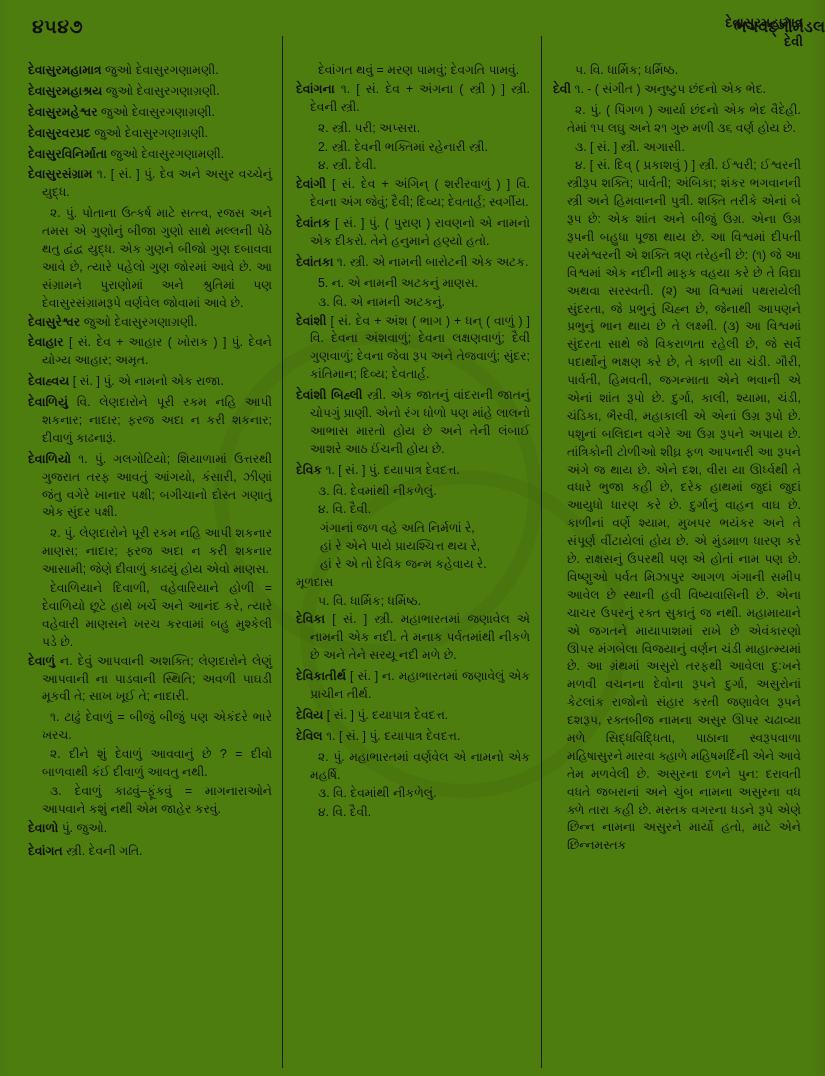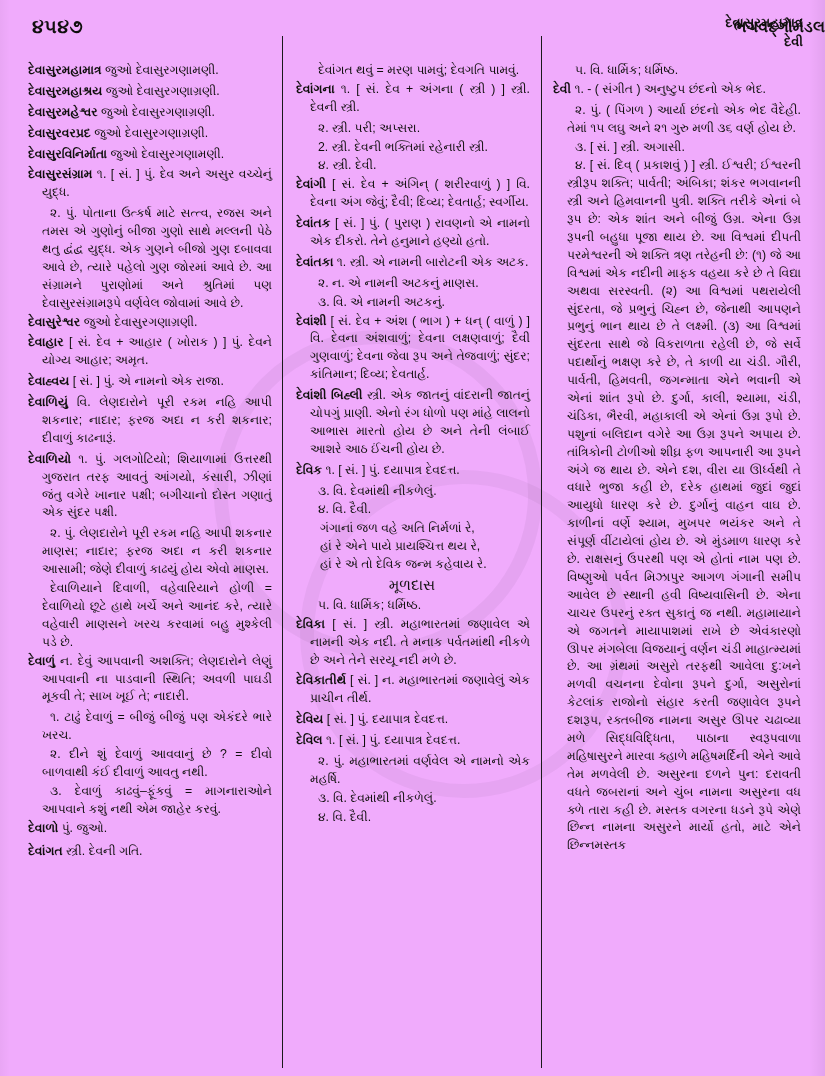--- a/index.html
+++ b/index.html
@@ -7,21 +7,21 @@
     width:825px;height:1076px;
     font-family:"Liberation Sans","DejaVu Sans",sans-serif;
     color:#100f0d;
     position:relative;
     overflow:hidden;
   }
 
   
   #page{
     position:absolute;inset:0;
-    background:#f0abfc;
+    background:#4d7c0f;
   }
   .watermark{
     position:absolute;
     pointer-events:none;
     border-radius:50%;
     border:14px solid rgba(0,0,0,0.045);
     z-index:0;
   }
   .wm1{left:214px;top:330px;width:300px;height:300px;}
   .wm2{left:300px;top:470px;width:300px;height:300px;border-color:rgba(0,0,0,0.04);}
@@ -95,23 +95,23 @@
     text-indent:8px;
   }
   .hw{font-weight:bold;}
   .verse{
     padding-left:24px;
     text-indent:0;
     margin:0;
     text-align:left;
   }
   .attrib{
-    text-align:center;
+    text-align:left;
     margin:0 2px 1px 0;
-    font-size:15px;
+    font-size:12px;
   }
   .gap-sm{height:2px;}
 </style>
 </head>
 <body>
 
 <div id="page">
 
   <div class="scan-edge-l"></div>
   <div class="scan-edge"></div>
@@ -173,21 +173,21 @@
       <div class="gap-sm"></div>
       <p class="sense">૨. સ્ત્રી. પરી; અપ્સરા.</p>
       <p class="sense">2. સ્ત્રી. દેવની ભક્તિમાં રહેનારી સ્ત્રી.</p>
       <p class="sense">૪. સ્ત્રી. દેવી.</p>
       <p class="he"><span class="hw">દેવાંગી</span> [ સં. દેવ + અંગિન્ ( શરીરવાળું ) ] વિ. દેવના અંગ જેવું; દૈવી; દિવ્ય; દેવતાર્હ; સ્વર્ગીય.</p>
       <div class="gap-sm"></div>
       <p class="he"><span class="hw">દેવાંતક</span> [ સં. ] પું. ( પુરાણ ) રાવણનો એ નામનો એક દીકરો. તેને હનુમાને હણ્યો હતો.</p>
       <div class="gap-sm"></div>
       <p class="he"><span class="hw">દેવાંતકા</span> ૧. સ્ત્રી. એ નામની બારોટની એક અટક.</p>
       <div class="gap-sm"></div>
-      <p class="sense">૨. ન. એ નામની અટકનું માણસ.</p>
+      <p class="sense">5. ન. એ નામની અટકનું માણસ.</p>
       <p class="sense">૩. વિ. એ નામની અટકનું.</p>
       <p class="he"><span class="hw">દેવાંશી</span> [ સં. દેવ + અંશ ( ભાગ ) + ધન્ ( વાળું ) ] વિ. દેવના અંશવાળું; દેવના લક્ષણવાળું; દૈવી ગુણવાળું; દેવના જેવા રૂપ અને તેજવાળું; સુંદર; કાંતિમાન; દિવ્ય; દેવતાર્હ.</p>
       <div class="gap-sm"></div>
       <p class="he"><span class="hw">દેવાંશી બિહ્લી</span> સ્ત્રી. એક જાતનું વાંદરાની જાતનું ચોપગું પ્રાણી. એનો રંગ ધોળો પણ માંહે લાલનો આભાસ મારતો હોય છે અને તેની લંબાઈ આશરે આઠ ઈંચની હોય છે.</p>
       <div class="gap-sm"></div>
       <p class="he"><span class="hw">દેવિક</span> ૧. [ સં. ] પું. દયાપાત્ર દેવદત્ત.</p>
       <div class="gap-sm"></div>
       <p class="sense">૩. વિ. દેવમાંથી નીકળેલું.</p>
       <p class="sense">૪. વિ. દૈવી.</p>
       <p class="verse">ગંગાનાં જળ વહે અતિ નિર્મળાં રે,</p>

